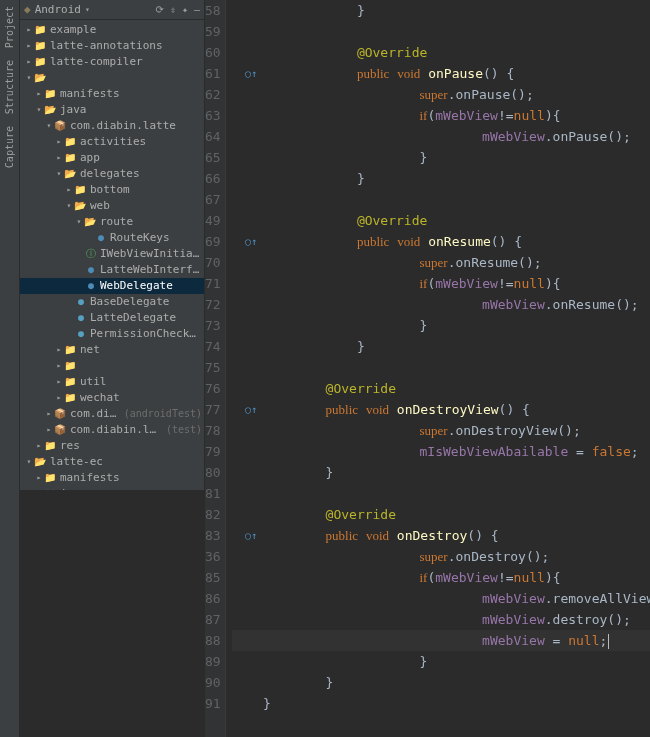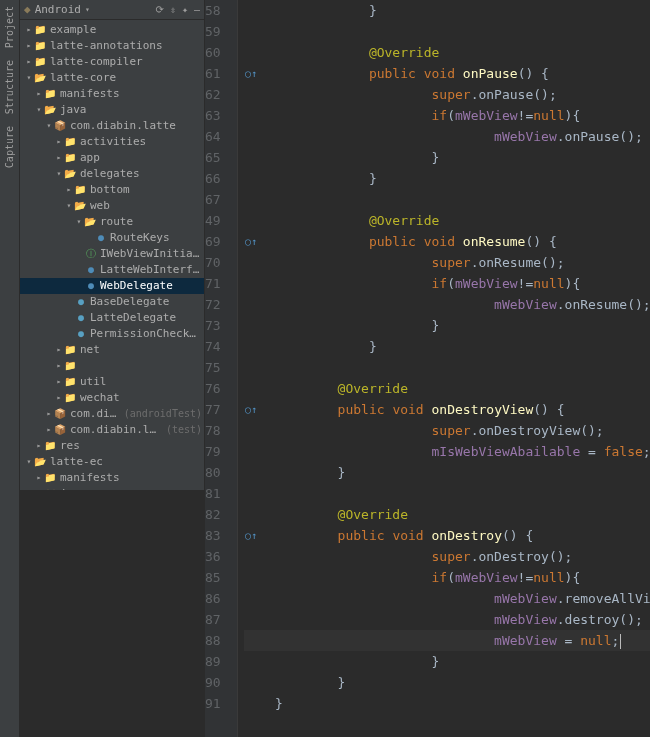--- a/index.html
+++ b/index.html
@@ -120,21 +120,21 @@
     font-size: 13px;
     line-height: 21px;
     overflow: hidden;
     position: relative;
   }
   .gutter {
     width: 55px;
     background: #313335;
     color: #606366;
     text-align: right;
-    padding-right: 16px;
+    padding-right: 4px;
     position: relative;
     border-right: 1px solid #3a3a3a;
   }
   .gutter .ln { height: 21px; position: relative; }
   .gutter .marker {
     position: absolute;
     left: 38px;
     width: 16px;
     text-align: center;
     font-size: 10px;
@@ -142,21 +142,21 @@
   .gutter .marker.override { color: #5394c7; }
   .code {
     flex: 1;
     padding-left: 6px;
     white-space: pre;
   }
   .code .line { height: 21px; }
   .code .line.cursor-line { background: #323232; }
 
   
-  .kw { color: #cc7832; }           
+  .kw { color: #cc7832; font-family: Liberation Serif, serif; }           
   .ann { color: #bbb529; }          
   .meth { color: #fef9c3; }         
   .call { color: #a9b7c6; }         
   .field { color: #9876aa; }        
   .lit { color: #cc7832; }          
   .punct { color: #a9b7c6; }
   .caret { border-left: 1px solid #bbb; margin-left:1px; height:15px; display:inline-block; vertical-align:middle;}
 </style>
 </head>
 <body>
@@ -193,21 +193,20 @@
         <span class="tlabel">latte-annotations</span>
       </div>
       <div class="tree-row" style="padding-left: 4px;">
         <span class="arrow">▸</span>
         <span class="ticon ic-folder">📁</span>
         <span class="tlabel">latte-compiler</span>
       </div>
       <div class="tree-row" style="padding-left: 4px;">
         <span class="arrow">▾</span>
         <span class="ticon ic-folder-open">📂</span>
-        <span class="tlabel">latte-core</span>
       </div>
       <div class="tree-row" style="padding-left: 14px;">
         <span class="arrow">▸</span>
         <span class="ticon ic-folder">📁</span>
         <span class="tlabel">manifests</span>
       </div>
       <div class="tree-row" style="padding-left: 14px;">
         <span class="arrow">▾</span>
         <span class="ticon ic-folder-open">📂</span>
         <span class="tlabel">java</span>

